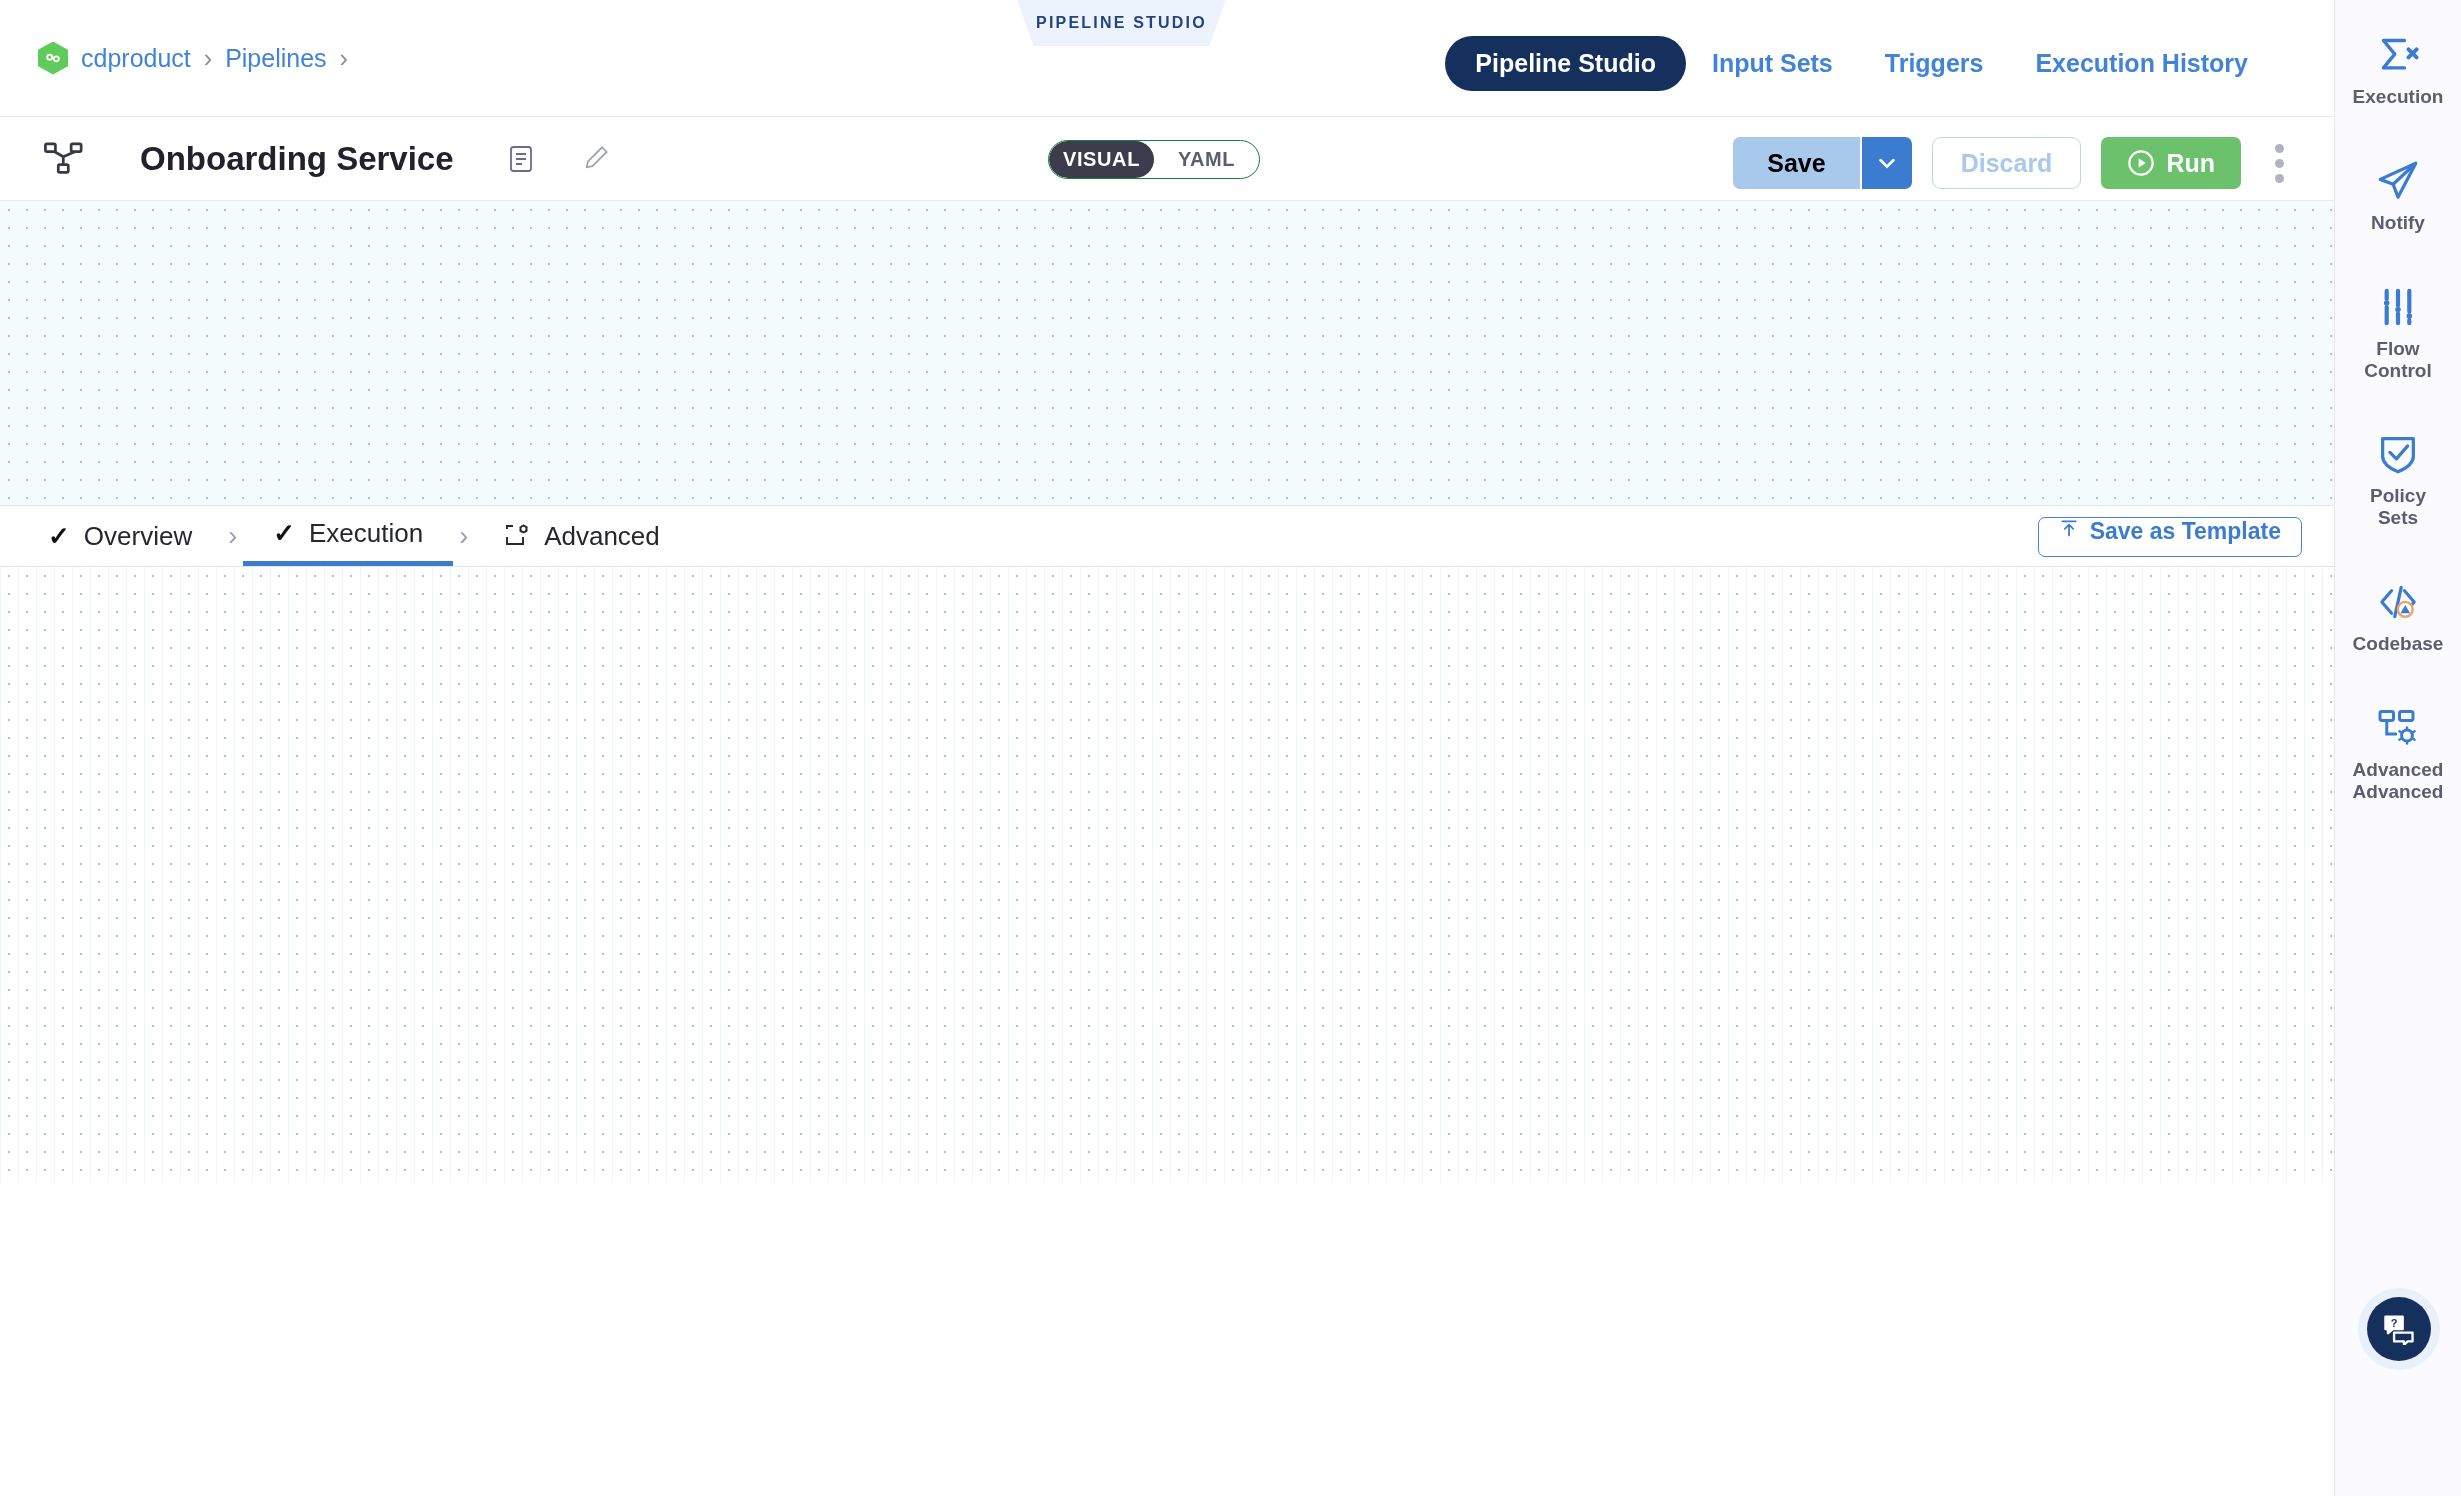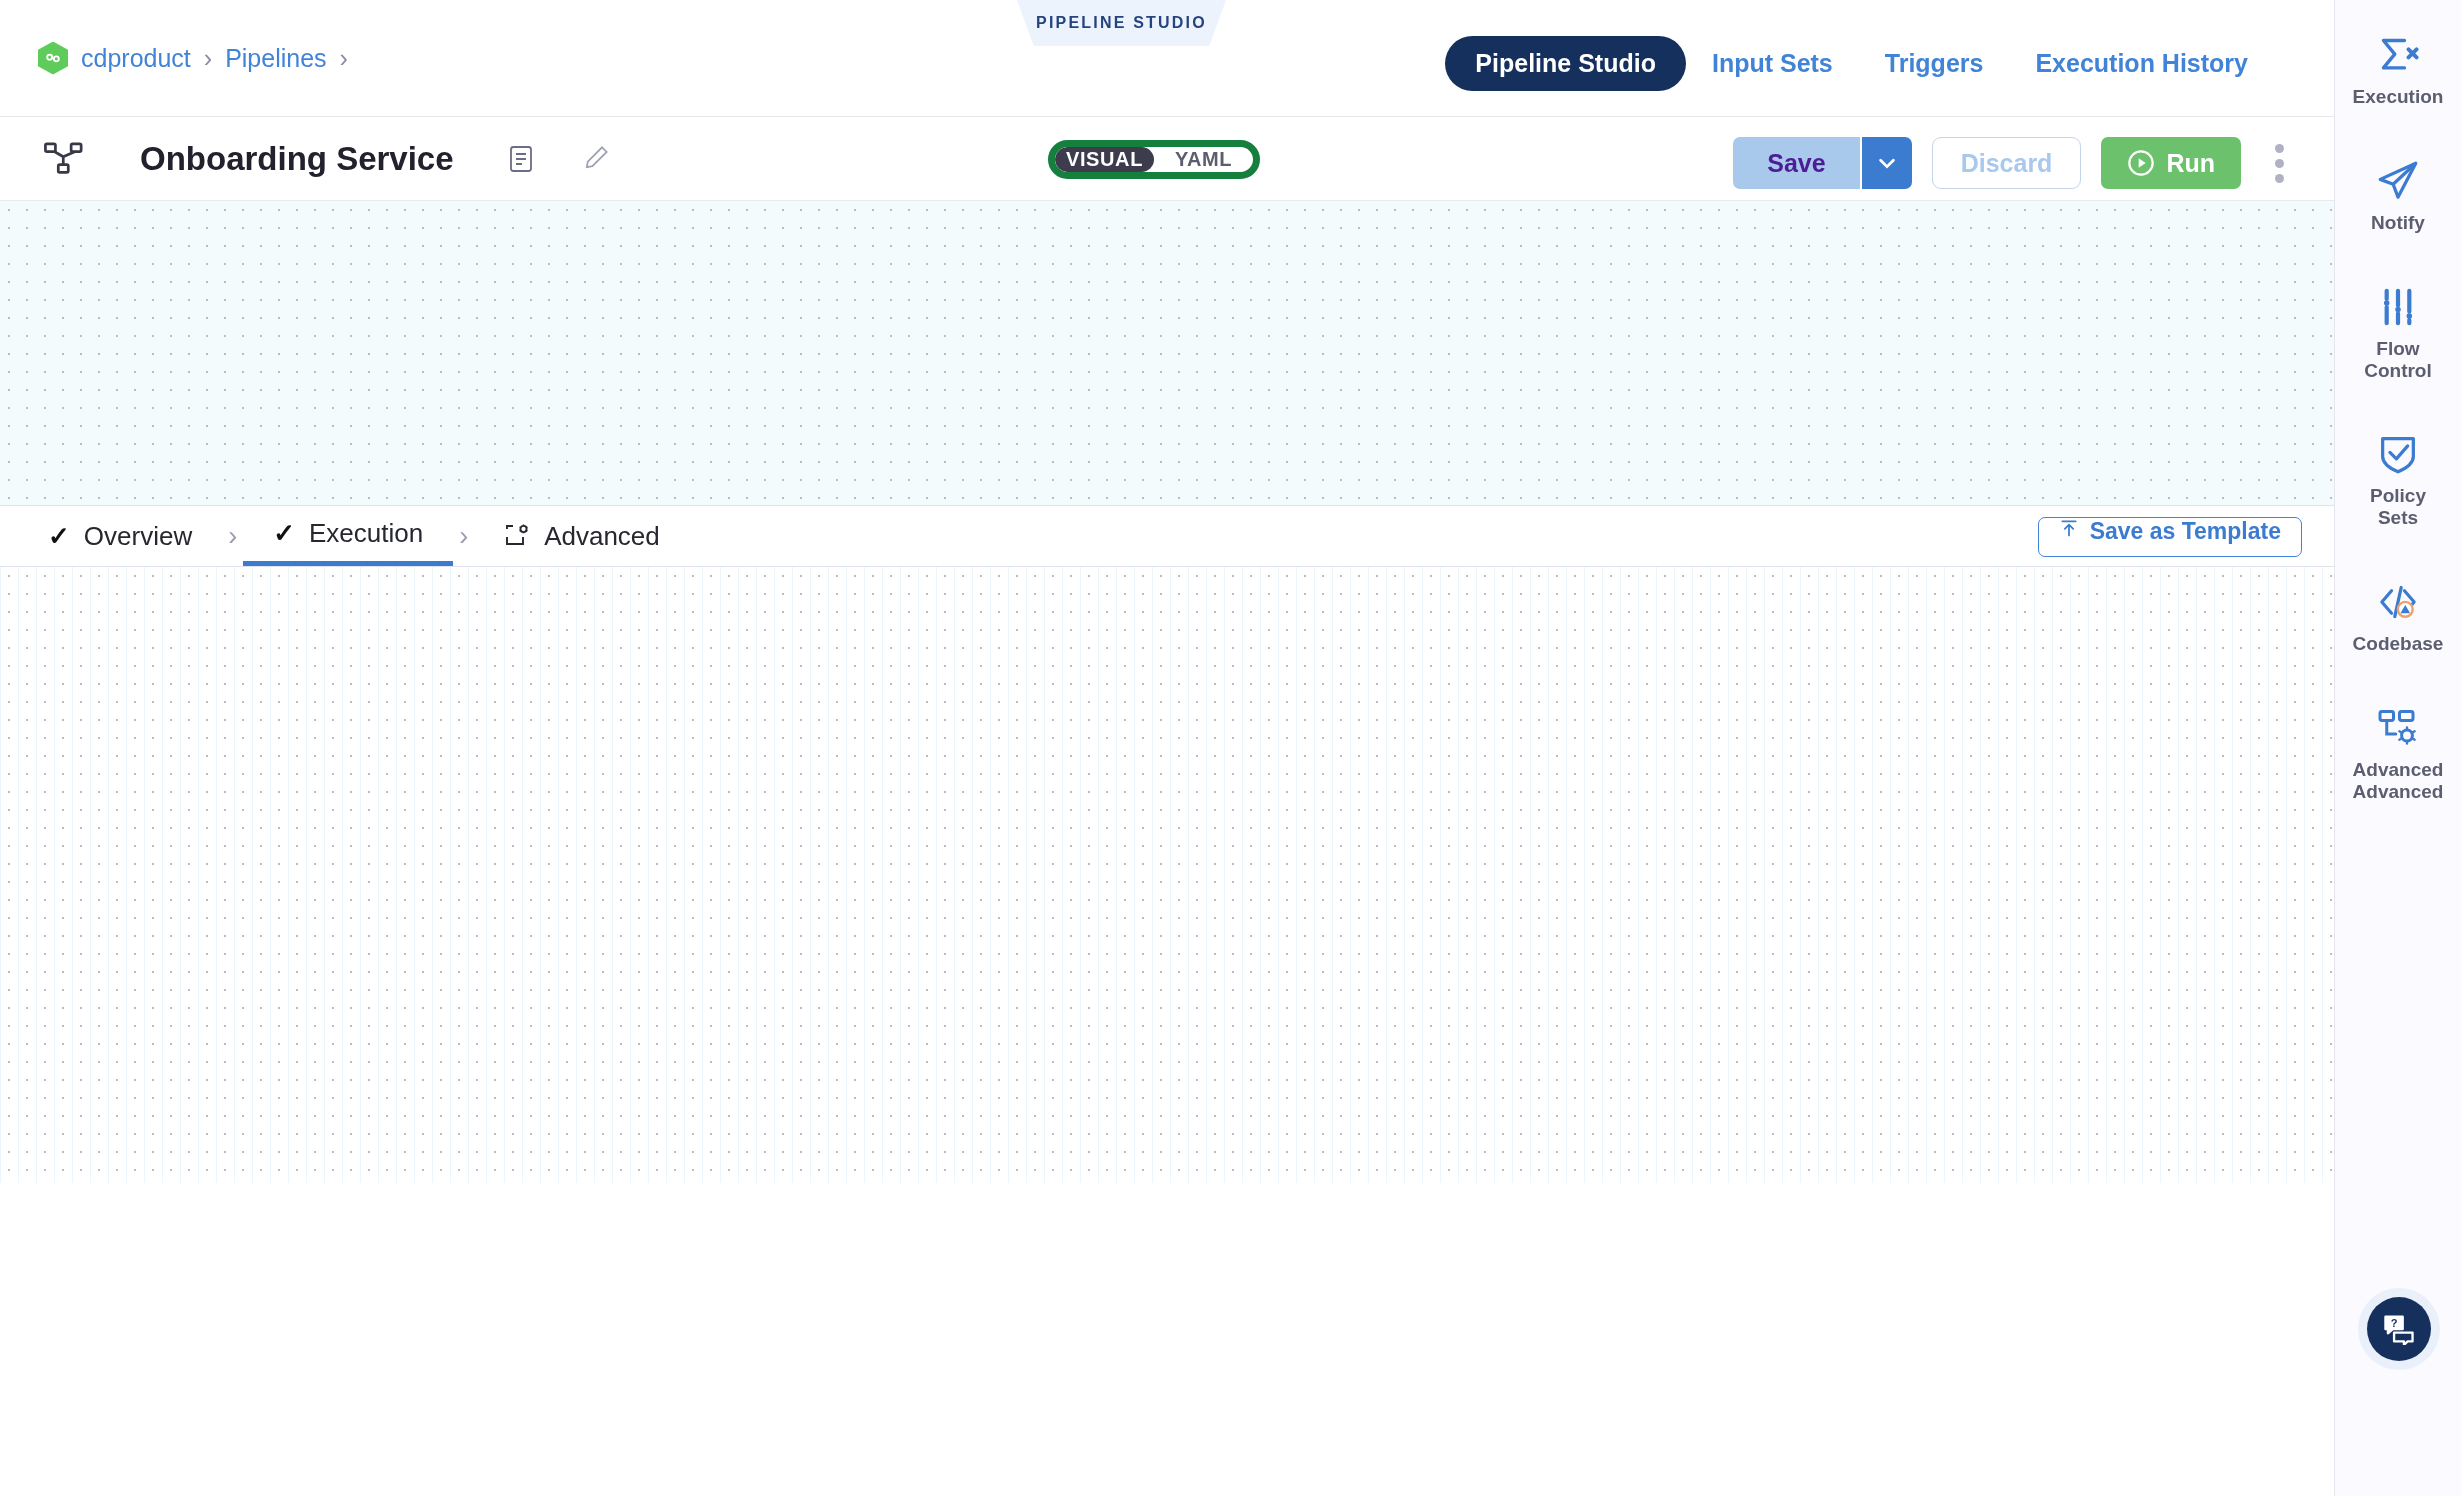--- a/index.html
+++ b/index.html
@@ -63,34 +63,34 @@
   .pipe-icon { margin-left: 44px; width: 40px; height: 36px; color:#383946; }
   .pipe-title {
     margin-left: 20px; font-size: 33px; font-weight: bold; color:#22222e; white-space:nowrap;
   }
   .title-icon { margin-left: 19px; width: 24px; height: 28px; color:#6b6d85; cursor:pointer; }
   .title-icon.pencil { margin-left: 16px; color:#9ea0b3; }
 
   .vy-toggle {
     position:absolute; left: 1048px; top: 23px;
     width: 212px; height: 39px; border-radius: 20px;
-    border: 7px solid #15803d; background:#fff; display:flex; align-items:center;
+    border: 1px solid #15803d; background:#fff; display:flex; align-items:center;
     overflow:hidden;
   }
   .vy-seg {
     flex: 1; height: 100%; display:flex; align-items:center; justify-content:center;
     font-size: 20px; font-weight: bold; letter-spacing: 0.6px; cursor:pointer;
   }
   .vy-seg.on { background:#3c3c4c; color:#fff; border-radius: 20px; }
   .vy-seg.off { color:#5c5e70; }
 
   .actions { position:absolute; right: 36px; top: 20px; display:flex; align-items:center; gap: 20px; }
   .save-grp { display:flex; height: 52px; border-radius: 7px; overflow:hidden; }
   .save-main {
-    background:#a8c8ec; color:#4c1d95; font-size:25px; font-weight:bold;
+    background:#a8c8ec; color:#000000; font-size:25px; font-weight:bold;
     padding: 0 34px; display:flex; align-items:center; cursor:pointer;
   }
   .save-caret {
     background:#3b7bd0; width:52px; display:flex; align-items:center; justify-content:center;
     cursor:pointer; border-left: 2px solid #fff;
   }
   .save-caret svg { width: 22px; height:22px; color:#fff; }
   .discard {
     height:52px; border:1px solid #c3d4ea; border-radius:9px; background:#fff;
     color:#a8c8ec; font-size:25px; font-weight:bold; padding: 0 28px;

